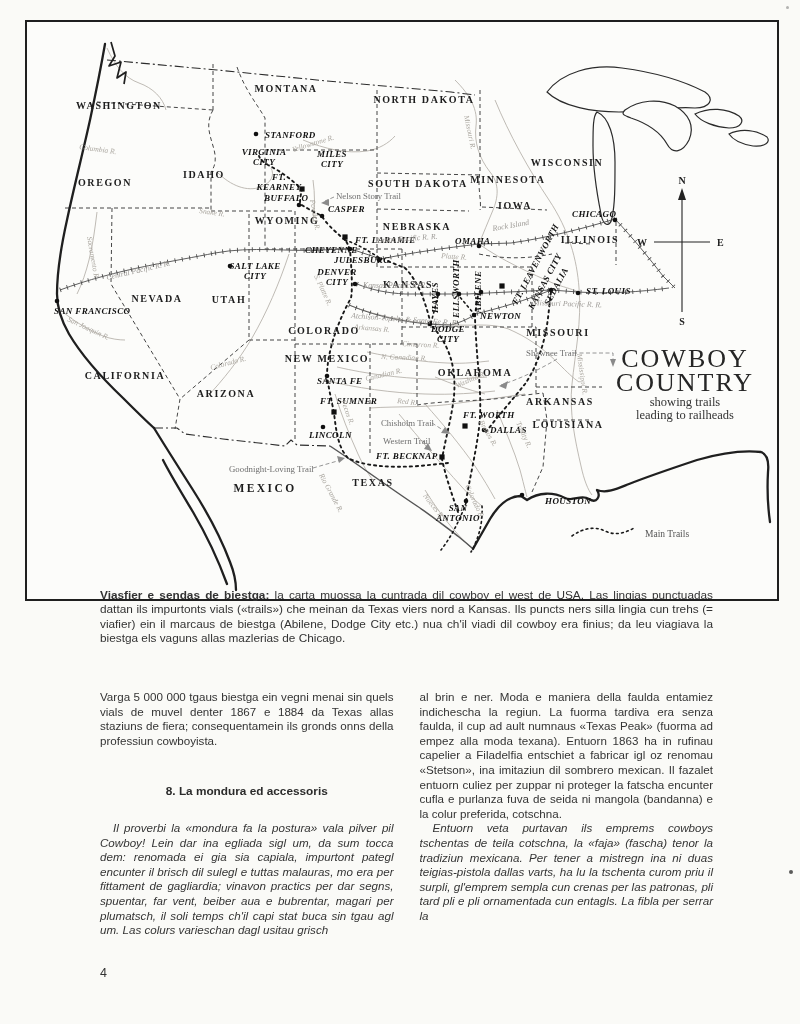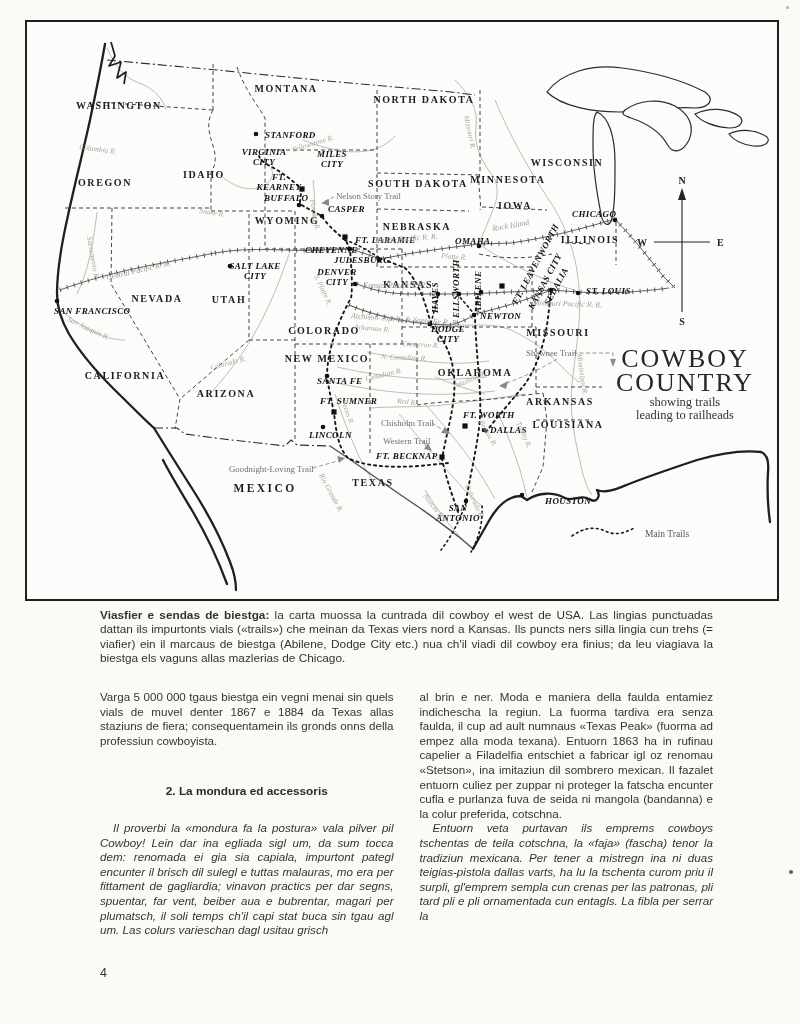--- a/index.html
+++ b/index.html
@@ -23,21 +23,21 @@
   .intl{stroke:#2c2c2c;stroke-width:1.1;fill:none;stroke-dasharray:9 3 2 3;}
   .river{stroke:#b3afa8;stroke-width:.85;fill:none;}
   .river-dark{stroke:#555;stroke-width:1.5;fill:none;}
   .rail{stroke:#4c4c4c;stroke-width:.9;fill:none;}
   .railtick{stroke:#4c4c4c;stroke-width:4.6;fill:none;stroke-dasharray:.9 6.5;}
   .trail{stroke:#181818;stroke-width:1.9;fill:none;stroke-dasharray:2.2 3.8;stroke-linecap:round;}
   .trail-thin{stroke:#181818;stroke-width:1.6;fill:none;stroke-dasharray:1.8 3.4;stroke-linecap:round;}
   .leader{stroke:#8a8a8a;stroke-width:.9;fill:none;stroke-dasharray:4 2.5;}
   .arrow{fill:#8a8a8a;stroke:none;}
   .compass-line{stroke:#222;stroke-width:1.1;fill:none;}
-  .caption{position:absolute;left:100px;top:608px;width:613px;font-size:11.8px;line-height:14.4px;text-align:justify;color:#333;}
+  .caption{position:absolute;left:100px;top:588px;width:613px;font-size:11.8px;line-height:14.4px;text-align:justify;color:#333;}
   .caption .cap-head{font-weight:bold;}
   .article{position:absolute;left:100px;top:690px;width:613px;display:flex;gap:26px;}
   .col{width:300px;font-size:11.6px;line-height:14.6px;text-align:justify;color:#343434;}
   .col p{margin:0;}
   .col p.indent{text-indent:13px;font-style:italic;}
   .col h3{margin:36px 0 22px 0;font-size:11.8px;text-align:center;font-weight:bold;color:#2b2b2b;}
   .page-num{position:absolute;left:100px;top:966px;font-size:12.5px;color:#333;}
   .speck{position:absolute;border-radius:50%;background:#5a5a5a;}
 </style>
 </head>
@@ -316,21 +316,21 @@
 </div>
 
 <div class="caption">
   <span class="cap-head">Viasfier e sendas de biestga:</span>
   <span>la carta muossa la cuntrada dil cowboy el west de USA. Las lingias punctuadas dattan ils impurtonts vials («trails») che meinan da Texas viers nord a Kansas. Ils puncts ners silla lingia cun trehs (= viafier) ein il marcaus de biestga (Abilene, Dodge City etc.) nua ch'il viadi dil cowboy era finius; da leu viagiava la biestga els vaguns allas mazlerias de Chicago.</span>
 </div>
 
 <div class="article">
   <div class="col" id="col-left">
       <p>Varga 5 000 000 tgaus biestga ein vegni menai sin quels vials de muvel denter 1867 e 1884 da Texas allas staziuns de fiera; consequentamein ils gronds onns della professiun cowboyista.</p>
-      <h3>2. La mondura ed accessoris</h3>
+      <h3>8. La mondura ed accessoris</h3>
       <p class="indent">Il proverbi la «mondura fa la postura» vala pilver pil Cowboy! Lein dar ina egliada sigl um, da sum tocca dem: renomada ei gia sia capiala, impurtont pategl encunter il brisch dil sulegl e tuttas malauras, mo era per fittament de gagliardia; vinavon practics per dar segns, spuentar, far vent, beiber aua e bubrentar, magari per plumatsch, il soli temps ch'il capi stat buca sin tgau agl um. Las colurs varieschan dagl usitau grisch</p>
     </div>
   <div class="col" id="col-right">
       <p>al brin e ner. Moda e maniera della faulda entamiez indichescha la regiun. La fuorma tardiva era senza faulda, il cup ad ault numnaus «Texas Peak» (fuorma ad empez alla moda texana). Entuorn 1863 ha in rufinau capelier a Filadelfia entschiet a fabricar igl oz renomau «Stetson», ina imitaziun dil sombrero mexican. Il fazalet entuorn culiez per zuppar ni proteger la fatscha encunter cufla e purlanza fuva de seida ni mangola (bandanna) e la colur preferida, cotschna.</p>
       <p class="indent">Entuorn veta purtavan ils emprems cowboys tschentas de teila cotschna, la «faja» (fascha) tenor la tradiziun mexicana. Per tener a mistregn ina ni duas teigias-pistola dallas varts, ha lu la tschenta curom priu il surpli, gl'emprem sempla cun crenas per las patronas, pli tard pli e pli ornamentada cun entagls. La fibla per serrar la</p>
     </div>
 </div>
 
 <div class="page-num">4</div>
 

